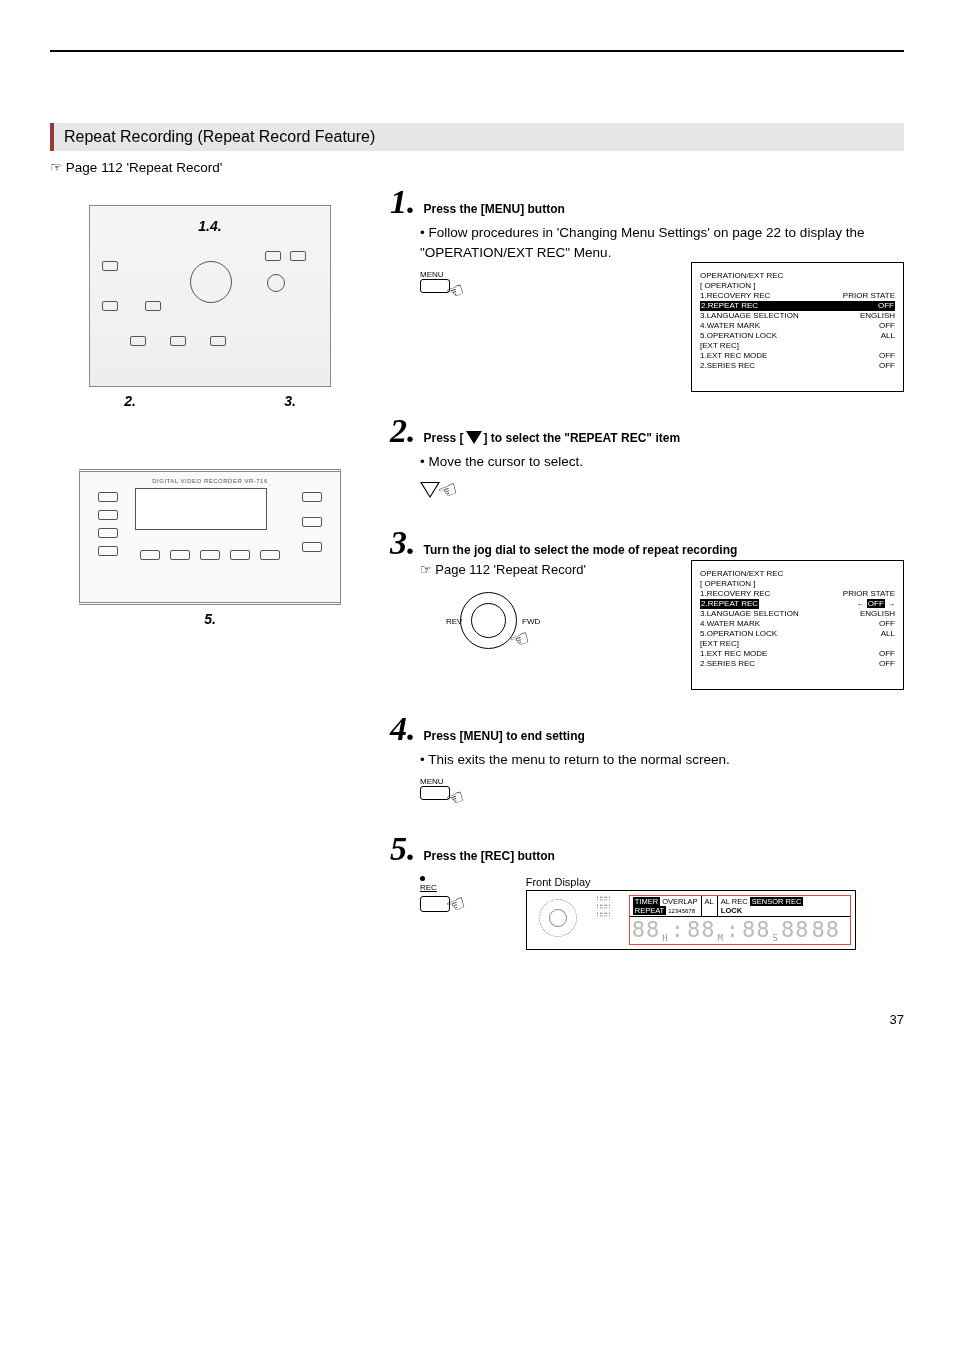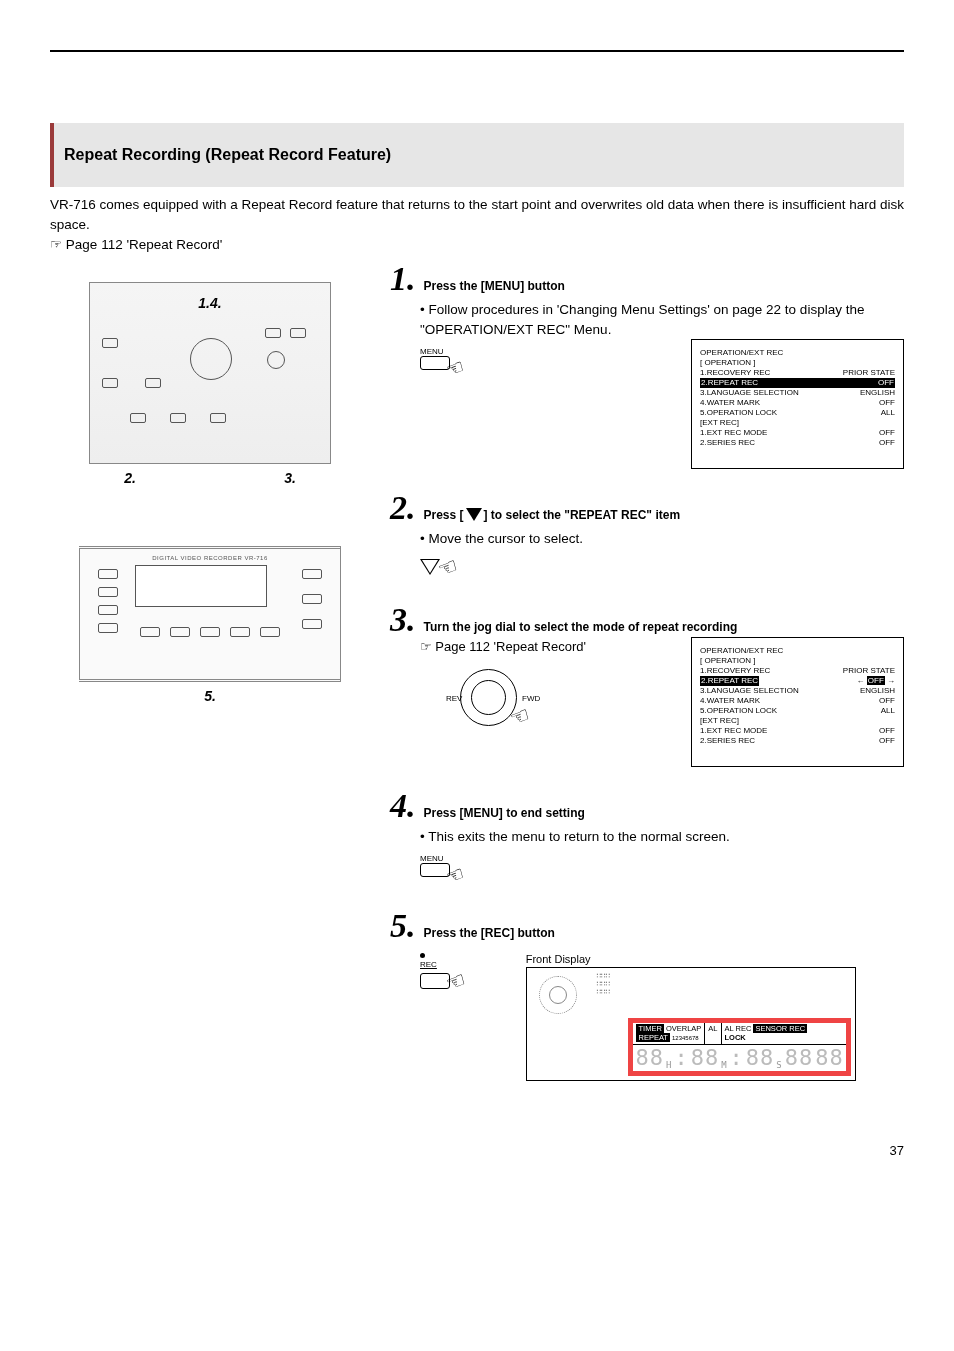--- a/index.html
+++ b/index.html
@@ -19,22 +19,22 @@
   }
   .black-band {
     background: #fff;
     height: 40px;
     border-top: 1px solid #fff;
     margin-bottom: 20px;
   }
   .section-title {
     background: #e6e6e6;
     border-left: 4px solid #9a3a3a;
-    padding: 23px 10px;
-    font-weight: bold;
+    padding: 5px 10px;
+    font-weight: normal;
     font-size: 16px;
     margin-bottom: 8px;
   }
   .intro-text {
     font-size: 13.5px;
     line-height: 1.45;
     text-align: justify;
   }
   .ref-text {
     font-size: 13.5px;
@@ -213,24 +213,23 @@
     gap:6px;
     align-items:flex-start;
     margin-top:2px;
   }
   .fd-lcd-left {
     width: 60px; height: 44px; position:relative;
   }
   .fd-lcd-mid1 { width: 26px; font-size:7px; line-height:1.1;}
   .fd-indicators {
     flex:1;
-    border:5px solid #ef4444;
+    border:1px solid #ef4444;
     font-size:7.5px;
     line-height:1.2;
-    margin-top:46px;
   }
   .fd-indicators .top-row { display:flex; border-bottom:1px solid #000;}
   .fd-indicators .top-row > div { padding:1px 3px;}
   .fd-seg {
     font-family: monospace;
     font-size: 22px;
     letter-spacing: 1px;
     color:#bbb;
     padding: 0 2px;
     display:flex;
@@ -252,21 +251,20 @@
 </head>
 <body>
 
 <div class="page">
 
   <div class="top-rule"></div>
   <div class="black-band"></div>
 
   <div class="section-title">Repeat Recording (Repeat Record Feature)</div>
 
-  <div class="intro-text">VR-716 comes equipped with a Repeat Record feature that returns to the start point and overwrites old data when there is insufficient hard disk space.</div>
   <div class="ref-text">☞ Page 112 'Repeat Record'</div>
 
   <div class="columns">
 
     <div class="left-col">
 
       <div class="device-placeholder">
         <span class="lbl14">1.4.</span>
         <div class="btn" style="left:12px; top:55px;"></div>
         <div class="btn" style="left:12px; top:95px;"></div>

